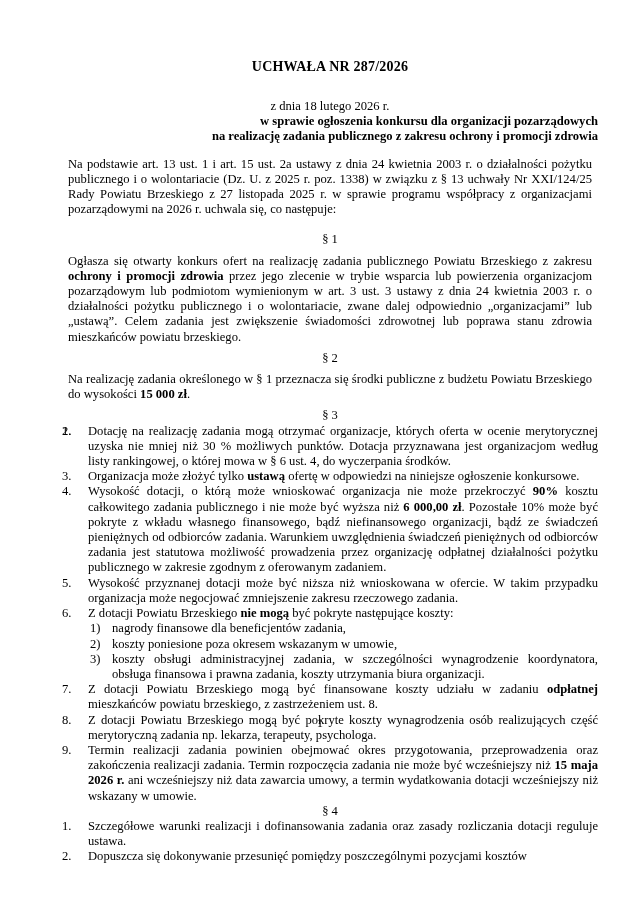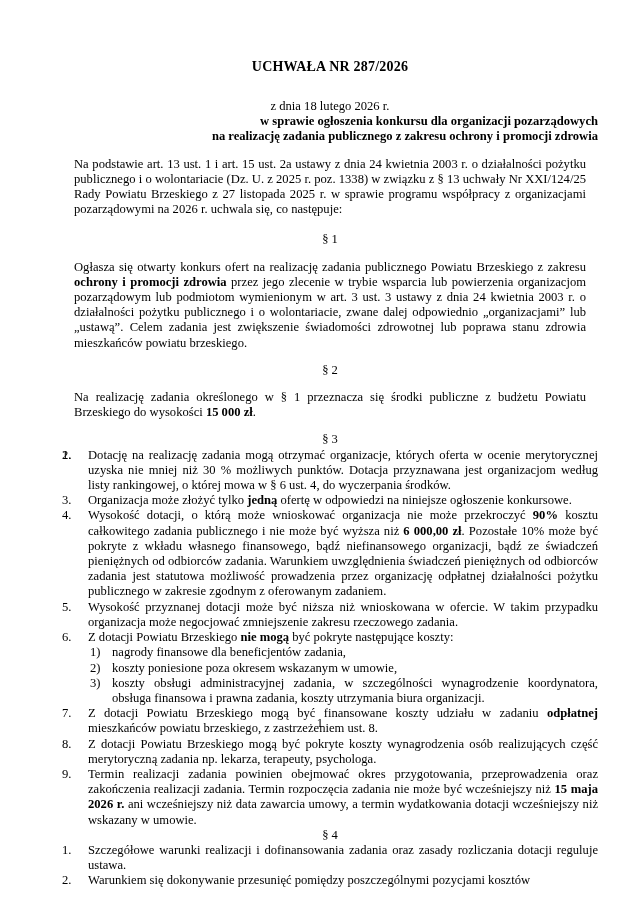--- a/index.html
+++ b/index.html
@@ -29,21 +29,21 @@
   }
   .date-line {
     margin-top: 24px;
     text-align: center;
   }
   .subject-line {
     font-weight: bold;
     text-align: right;
   }
   .para {
-    margin: 12px;
+    margin: 6px;
     text-align: justify;
   }
   .preamble {
     margin-top: 12px;
     margin-bottom: 15px;
   }
   .mark {
     text-align: center;
   }
   .list { margin: 0; }
@@ -88,30 +88,30 @@
   <div class="mark">§ 1</div>
   <p class="para">Ogłasza się otwarty konkurs ofert na realizację zadania publicznego Powiatu Brzeskiego z zakresu <b>ochrony i promocji zdrowia</b> przez jego zlecenie w trybie wsparcia lub powierzenia organizacjom pozarządowym lub podmiotom wymienionym w art. 3 ust. 3 ustawy z dnia 24 kwietnia 2003 r. o działalności pożytku publicznego i o wolontariacie, zwane dalej odpowiednio „organizacjami” lub „ustawą”. Celem zadania jest zwiększenie świadomości zdrowotnej lub poprawa stanu zdrowia mieszkańców powiatu brzeskiego.</p>
 
   <div class="mark">§ 2</div>
   <p class="para">Na realizację zadania określonego w § 1 przeznacza się środki publiczne z budżetu Powiatu Brzeskiego do wysokości <b>15 000 zł</b>.</p>
 
   <div class="mark">§ 3</div>
   <div class="list">
       <div class="li"><span class="num">1.</span></div>
       <div class="li"><span class="num">2.</span><span>Dotację na realizację zadania mogą otrzymać organizacje, których oferta w ocenie merytorycznej uzyska nie mniej niż 30 % możliwych punktów. Dotacja przyznawana jest organizacjom według listy rankingowej, o której mowa w § 6 ust. 4, do wyczerpania środków.</span></div>
-      <div class="li"><span class="num">3.</span><span>Organizacja może złożyć tylko <b>jedną</b> ofertę w odpowiedzi na niniejsze ogłoszenie konkursowe.</span></div>
+      <div class="li"><span class="num">3.</span><span>Organizacja może złożyć tylko <b>ustawą</b> ofertę w odpowiedzi na niniejsze ogłoszenie konkursowe.</span></div>
       <div class="li"><span class="num">4.</span><span>Wysokość dotacji, o którą może wnioskować organizacja nie może przekroczyć <b>90%</b> kosztu całkowitego zadania publicznego i nie może być wyższa niż <b>6 000,00 zł</b>. Pozostałe 10% może być pokryte z wkładu własnego finansowego, bądź niefinansowego organizacji, bądź ze świadczeń pieniężnych od odbiorców zadania. Warunkiem uwzględnienia świadczeń pieniężnych od odbiorców zadania jest statutowa możliwość prowadzenia przez organizację odpłatnej działalności pożytku publicznego w zakresie zgodnym z oferowanym zadaniem.</span></div>
       <div class="li"><span class="num">5.</span><span>Wysokość przyznanej dotacji może być niższa niż wnioskowana w ofercie. W takim przypadku organizacja może negocjować zmniejszenie zakresu rzeczowego zadania.</span></div>
       <div class="li"><span class="num">6.</span><span>Z dotacji Powiatu Brzeskiego <b>nie mogą</b> być pokryte następujące koszty:</span><div class="li sub"><span class="num">1)</span><span>nagrody finansowe dla beneficjentów zadania,</span></div><div class="li sub"><span class="num">2)</span><span>koszty poniesione poza okresem wskazanym w umowie,</span></div><div class="li sub"><span class="num">3)</span><span>koszty obsługi administracyjnej zadania, w szczególności wynagrodzenie koordynatora, obsługa finansowa i prawna zadania, koszty utrzymania biura organizacji.</span></div></div>
       <div class="li"><span class="num">7.</span><span>Z dotacji Powiatu Brzeskiego mogą być finansowane koszty udziału w zadaniu <b>odpłatnej</b> mieszkańców powiatu brzeskiego, z zastrzeżeniem ust. 8.</span></div>
       <div class="li"><span class="num">8.</span><span>Z dotacji Powiatu Brzeskiego mogą być pokryte koszty wynagrodzenia osób realizujących część merytoryczną zadania np. lekarza, terapeuty, psychologa.</span></div>
       <div class="li"><span class="num">9.</span><span>Termin realizacji zadania powinien obejmować okres przygotowania, przeprowadzenia oraz zakończenia realizacji zadania. Termin rozpoczęcia zadania nie może być wcześniejszy niż <b>15 maja 2026 r.</b> ani wcześniejszy niż data zawarcia umowy, a termin wydatkowania dotacji wcześniejszy niż wskazany w umowie.</span></div>
     </div>
 
   <div class="mark">§ 4</div>
   <div class="list">
       <div class="li"><span class="num">1.</span><span>Szczegółowe warunki realizacji i dofinansowania zadania oraz zasady rozliczania dotacji reguluje ustawa.</span></div>
-      <div class="li"><span class="num">2.</span><span>Warunkiem się dokonywanie przesunięć pomiędzy poszczególnymi pozycjami kosztów</span></div>
+      <div class="li"><span class="num">2.</span><span>Dopuszcza się dokonywanie przesunięć pomiędzy poszczególnymi pozycjami kosztów</span></div>
     </div>
 
   <div class="pagenum">1</div>
 
 </div>
 
 </body></html>

